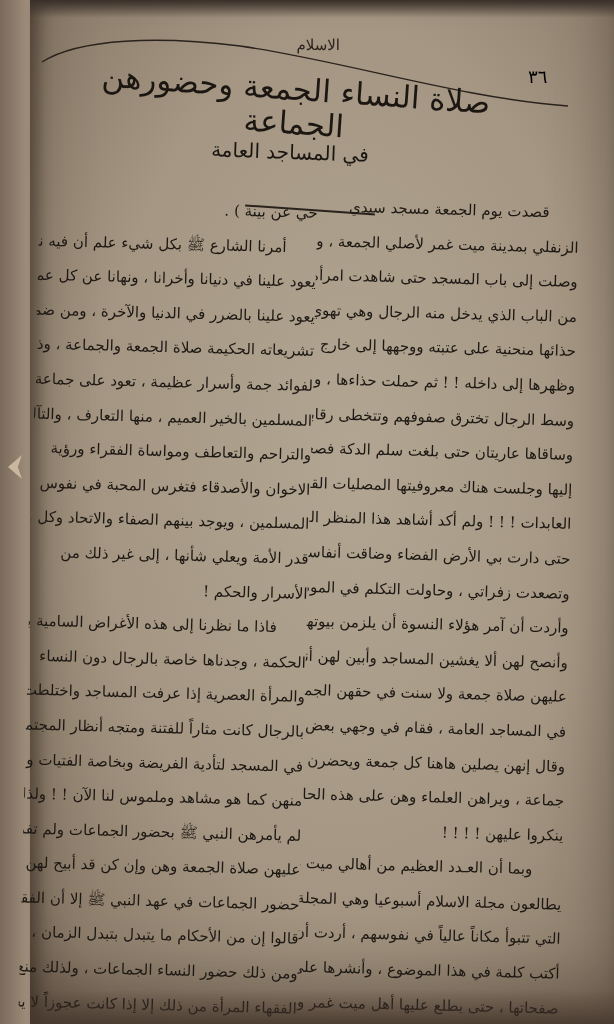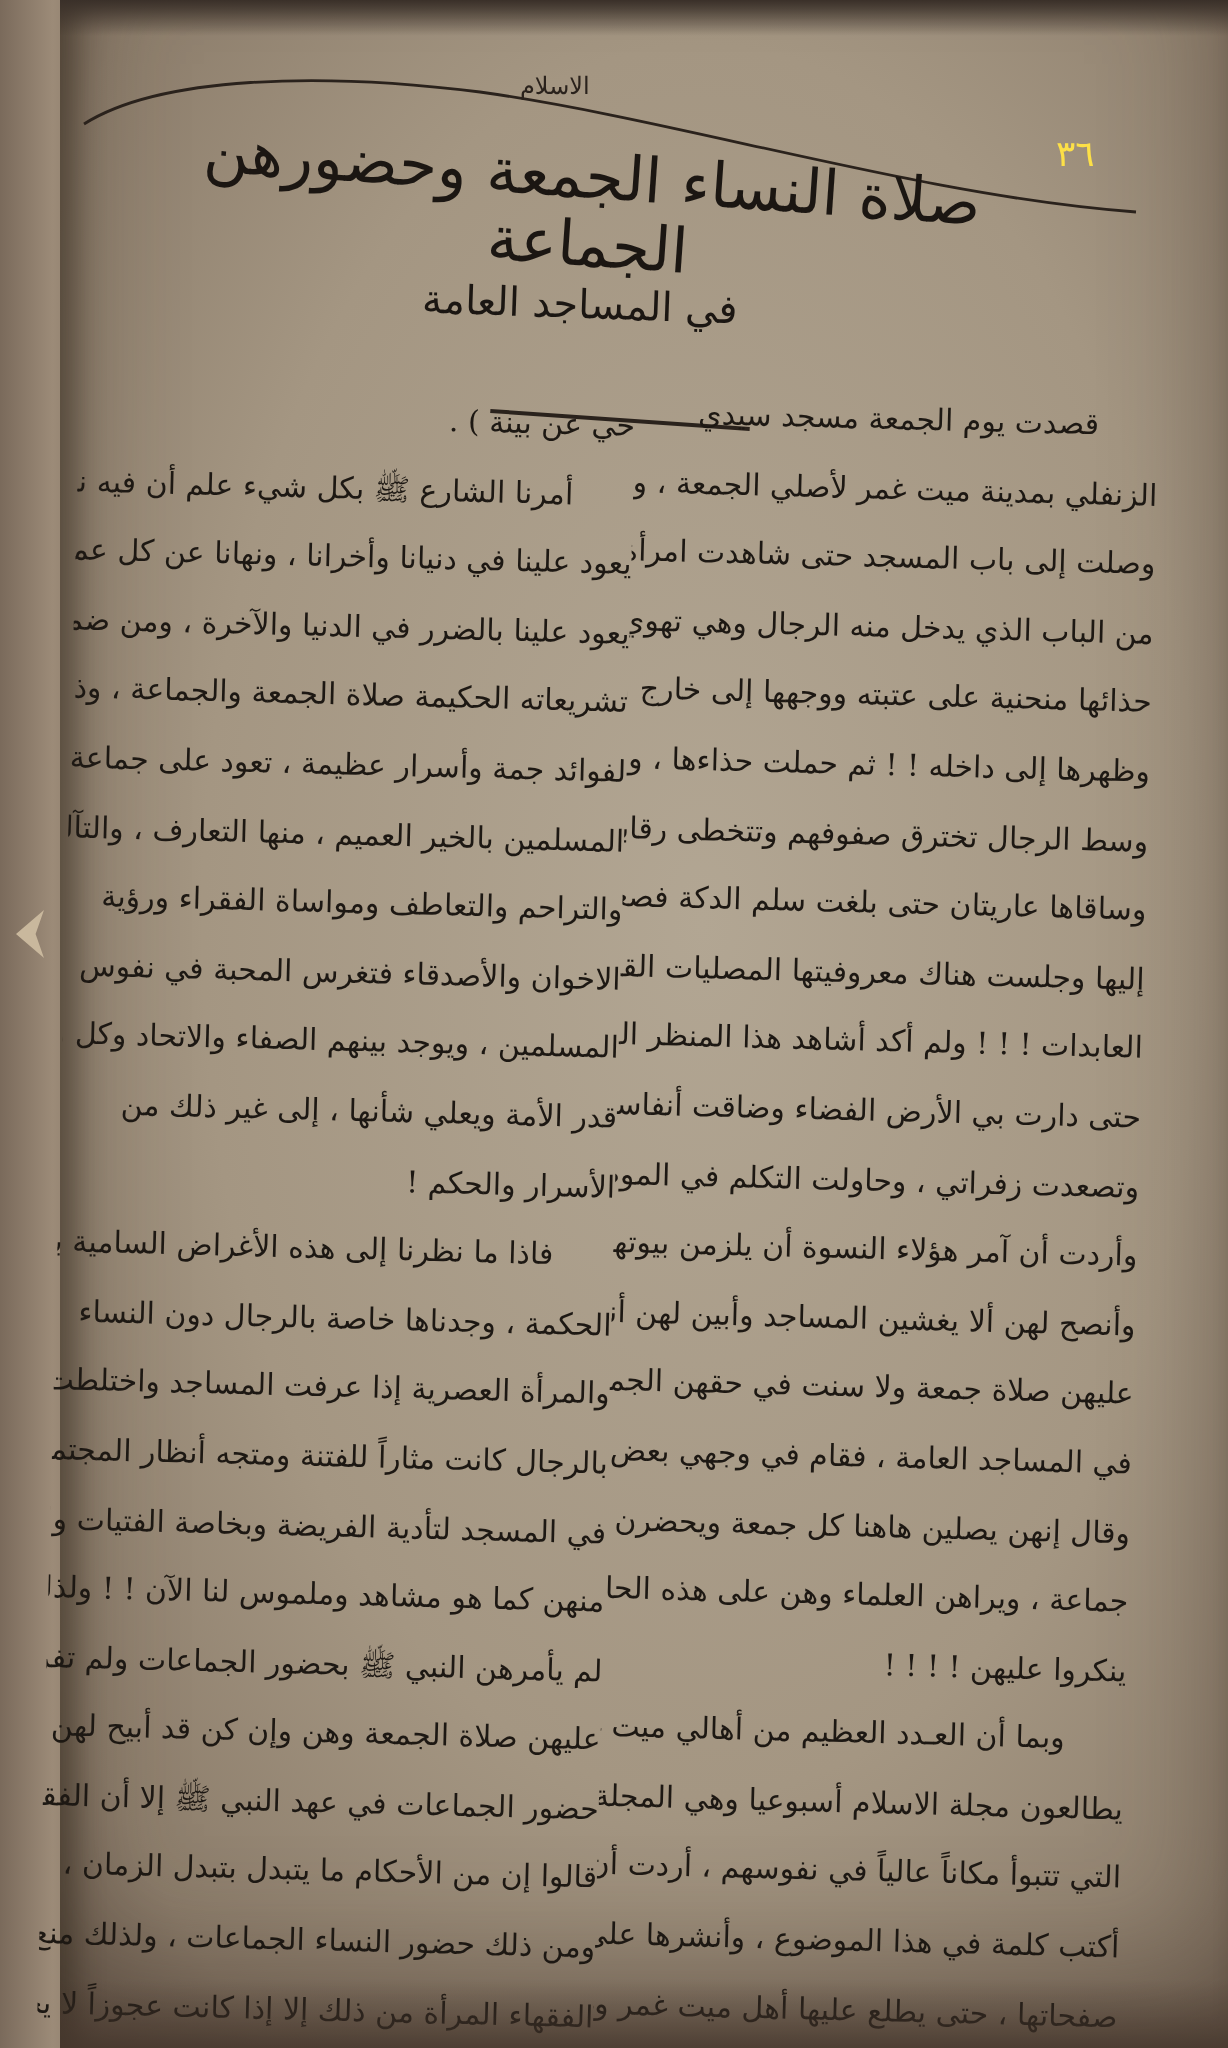--- a/index.html
+++ b/index.html
@@ -21,25 +21,25 @@
       background:
         radial-gradient(ellipse at 55% 45%, #b2a693 0%, #a49682 55%, #8c7d6b 85%, #6f6153 100%);
       box-shadow: inset 8px 0 14px rgba(40,30,20,0.45), inset 0 -40px 60px rgba(60,45,35,0.45);
     }
     .page-top-shadow {
       position: absolute; left: 30px; top: 0; width: 584px; height: 18px;
       background: linear-gradient(180deg, #3a3029 0%, rgba(80,65,55,0) 100%);
     }
     .header-curve { position: absolute; left: 40px; top: 28px; width: 540px; height: 80px; }
     .running-head {
-      position: absolute; left: 260px; top: 36px; width: 80px; text-align: left;
-      font-size: 12px; color: #2a221c; direction: rtl;
+      position: absolute; left: 260px; top: 36px; width: 80px; text-align: right;
+      font-size: 15px; color: #2a221c; direction: rtl;
     }
     .page-number {
-      position: absolute; left: 528px; top: 66px; font-size: 18px; color: #fde047; direction: rtl;
+      position: absolute; left: 528px; top: 66px; font-size: 18px; color: #000000; direction: rtl;
     }
     .title-main {
       position: absolute; left: 60px; top: 72px; width: 470px; text-align: center;
       font-size: 31px; color: #1b1612; direction: rtl; line-height: 1.1;
       transform: rotate(4deg); transform-origin: center;
     }
     .title-sub {
       position: absolute; left: 180px; top: 140px; width: 220px; text-align: center;
       font-size: 20px; color: #1b1612; direction: rtl; transform: rotate(2deg);
     }

